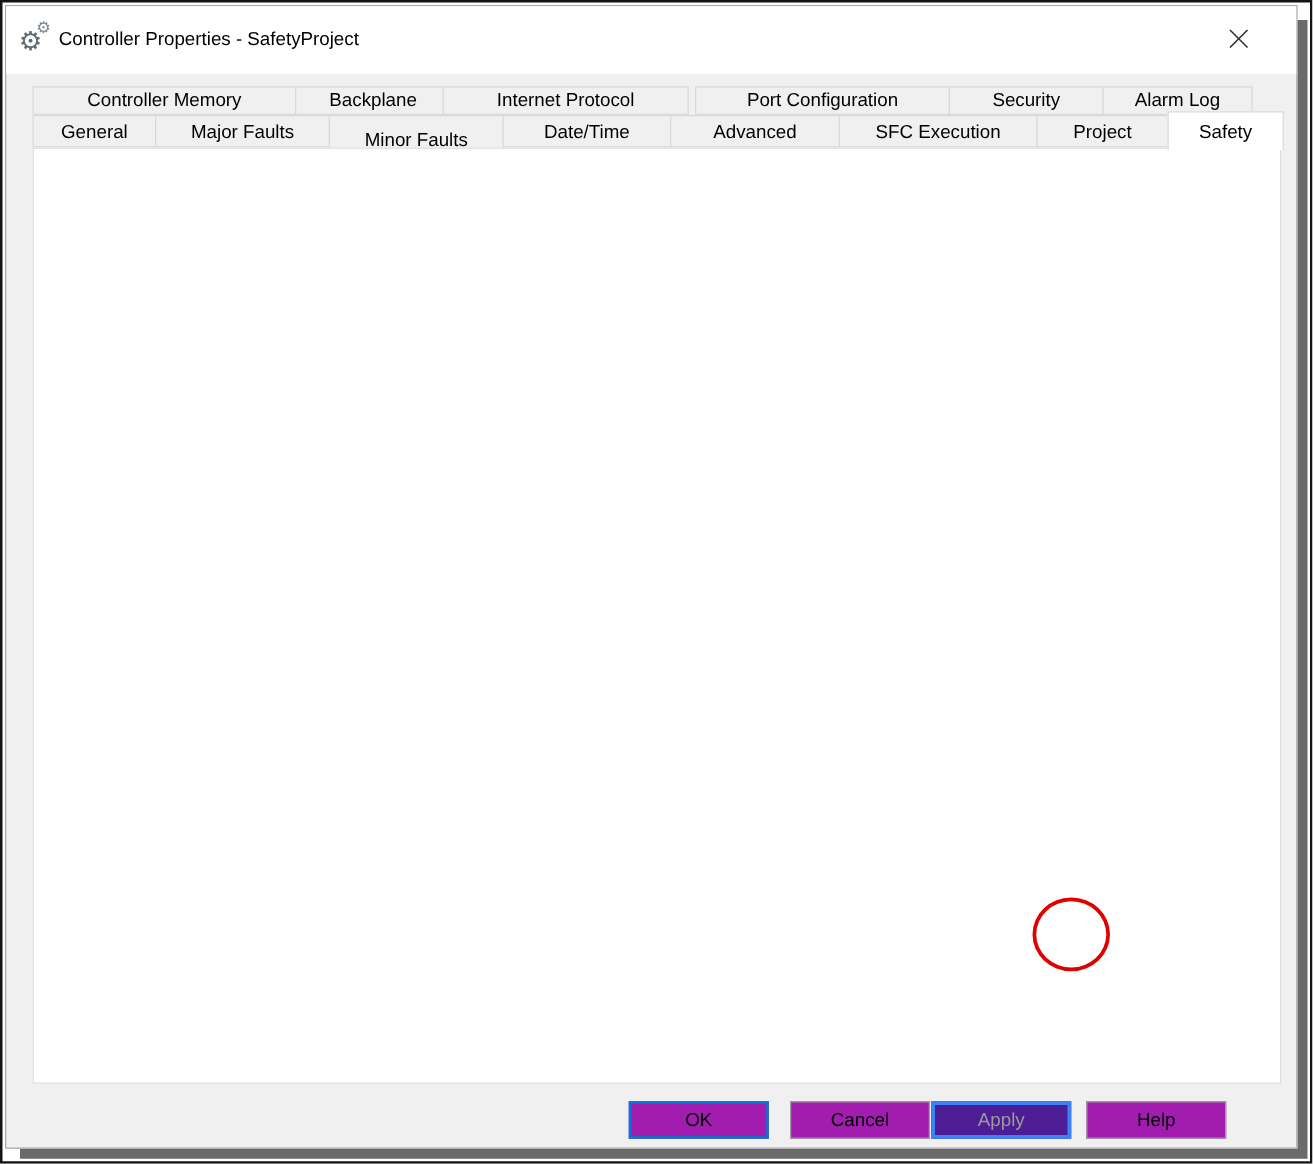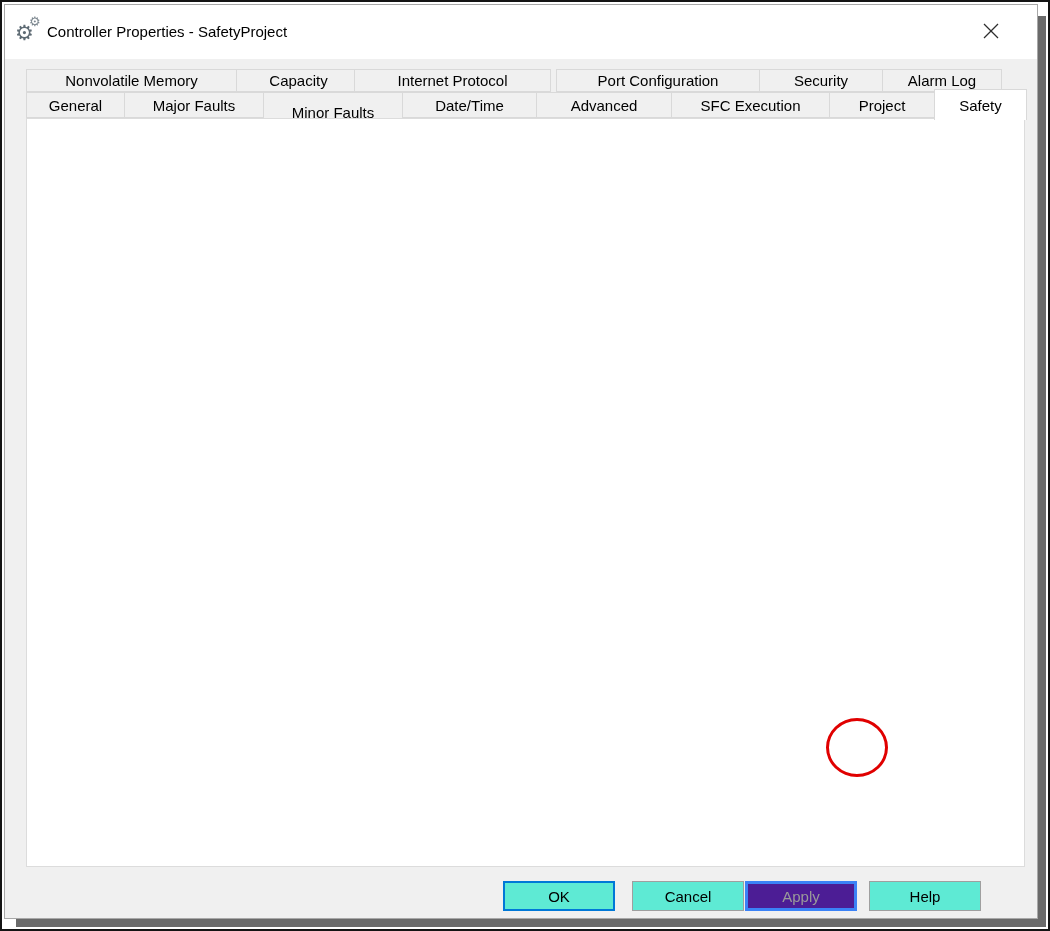--- a/index.html
+++ b/index.html
@@ -12,21 +12,21 @@
   .gear-big{position:absolute;left:0px;top:8px;font-size:21px;color:#5e6b74;}
   .gear-small{position:absolute;left:14px;top:1px;font-size:13px;color:#7d8890;}
   .close-btn{position:absolute;right:18px;top:6px;width:56px;height:40px;display:flex;align-items:center;justify-content:center;}
   .tab{position:absolute;box-sizing:border-box;background:#f0f0f0;border:1px solid #d9d9d9;display:flex;align-items:center;justify-content:center;font-size:15px;color:#000;white-space:nowrap;}
   .tab.active{background:#ffffff;border-bottom:none;z-index:6;}
   .content{position:absolute;left:21px;top:113px;width:999px;height:749px;background:#ffffff;border:1px solid #dcdcdc;box-sizing:border-box;z-index:2;}
   .lbl{position:absolute;font-size:15px;color:#000;white-space:nowrap;}
   .lbl.gray{color:#a3a3a3;}
   .pbtn{position:absolute;box-sizing:border-box;display:flex;align-items:center;justify-content:center;font-size:15px;white-space:nowrap;background:#eeeeee;border:1px solid #a6a6a6;color:#000;}
   .pbtn.disabled{background:#4c1d95;border:3px solid #3b82f6;color:#9a9a9a;}
-  .pbtn.bottom{background:#5eead4;border:1px solid #9f9f9f;}
+  .pbtn.bottom{background:#a21caf;border:1px solid #9f9f9f;}
   .pbtn.default{border:2px solid #0078d7;}
   .checkbox{position:absolute;width:17px;height:17px;background:#fff;border:1px solid #333;box-sizing:border-box;}
   .dd{position:absolute;height:28px;background:#f1f1f1;border:1px solid #8f8f8f;box-sizing:border-box;display:flex;align-items:center;padding-left:7px;font-size:15px;color:#000;white-space:nowrap;}
   .dd .chev{position:absolute;right:9px;top:11px;}
   .snn-table{position:absolute;left:318px;top:679px;width:548px;background:#c6c6c6;border:1px solid #6e6e6e;box-sizing:border-box;display:grid;grid-template-columns:168px 1fr;grid-template-rows:28px 17px 28px 17px;}
   .snn-loc{grid-row:span 2;background:#c6c6c6;border-right:1px solid #7a7a7a;border-bottom:1px solid #7a7a7a;font-size:14.5px;color:#000;padding:4px 0 0 6px;white-space:nowrap;overflow:hidden;}
   .snn-loc.last{border-bottom:none;}
   .snn-val{position:relative;background:#ffffff;border-bottom:1px solid #9a9a9a;font-size:16px;color:#000;display:flex;align-items:center;padding-left:6px;white-space:nowrap;}
   .snn-ts{background:#c6c6c6;border-bottom:1px solid #7a7a7a;font-size:12.5px;font-weight:600;color:#000;display:flex;align-items:center;padding-left:6px;white-space:nowrap;}
   .snn-ts.last{border-bottom:none;}
@@ -49,22 +49,22 @@
       </div>
       <div class="title-text">Controller Properties - SafetyProject</div>
       <div class="close-btn">
         <svg width="16" height="16" viewBox="0 0 16 16">
           <line x1="1" y1="1" x2="15" y2="15" stroke="#2e2e2e" stroke-width="1.3"></line>
           <line x1="15" y1="1" x2="1" y2="15" stroke="#2e2e2e" stroke-width="1.3"></line>
         </svg>
       </div>
     </div>
 
-    <div class="tab" style="left:21px;top:64px;width:211px;height:23px;">Nonvolatile Memory</div>
-    <div class="tab" style="left:231px;top:64px;width:125px;height:23px;">Capacity</div>
+    <div class="tab" style="left:21px;top:64px;width:211px;height:23px;">Controller Memory</div>
+    <div class="tab" style="left:231px;top:64px;width:125px;height:23px;">Backplane</div>
     <div class="tab" style="left:349px;top:64px;width:197px;height:23px;">Internet Protocol</div>
     <div class="tab" style="left:551px;top:64px;width:204px;height:23px;">Port Configuration</div>
     <div class="tab" style="left:754px;top:64px;width:124px;height:23px;">Security</div>
     <div class="tab" style="left:877px;top:64px;width:120px;height:23px;">Alarm Log</div>
 
     <div class="tab" style="left:21px;top:87px;width:99px;height:26px;">General</div>
     <div class="tab" style="left:119px;top:87px;width:140px;height:26px;">Major Faults</div>
     <div class="tab" style="left:258px;top:87px;width:140px;height:41px;">Minor Faults</div>
     <div class="tab" style="left:397px;top:87px;width:135px;height:26px;text-align:center;">Date/Time</div>
     <div class="tab" style="left:531px;top:87px;width:136px;height:26px;">Advanced</div>

